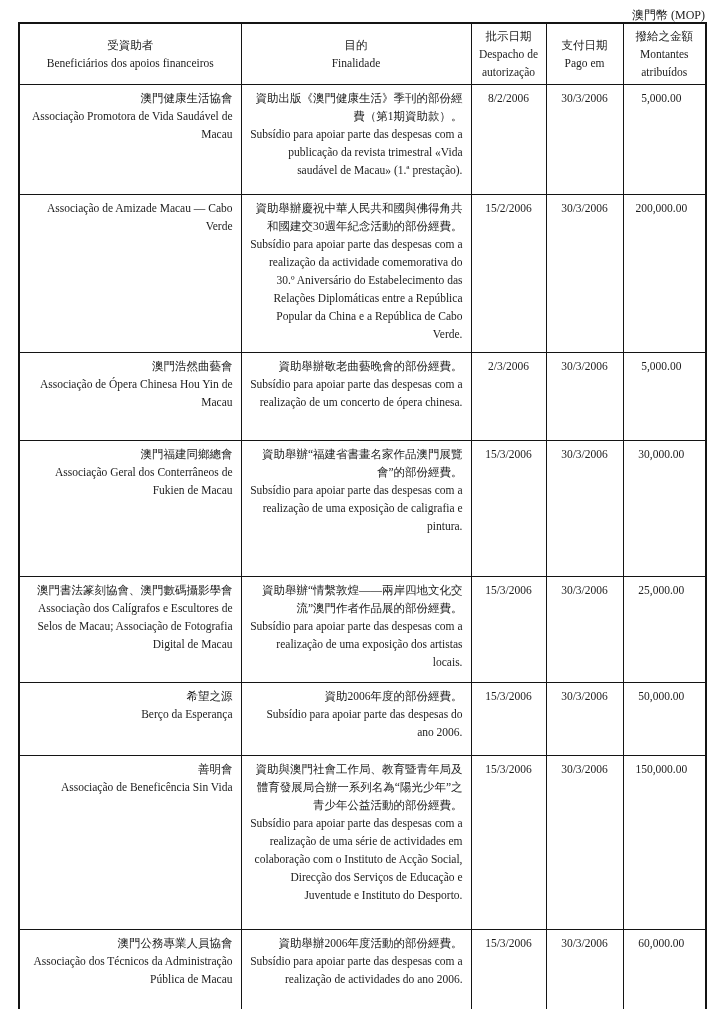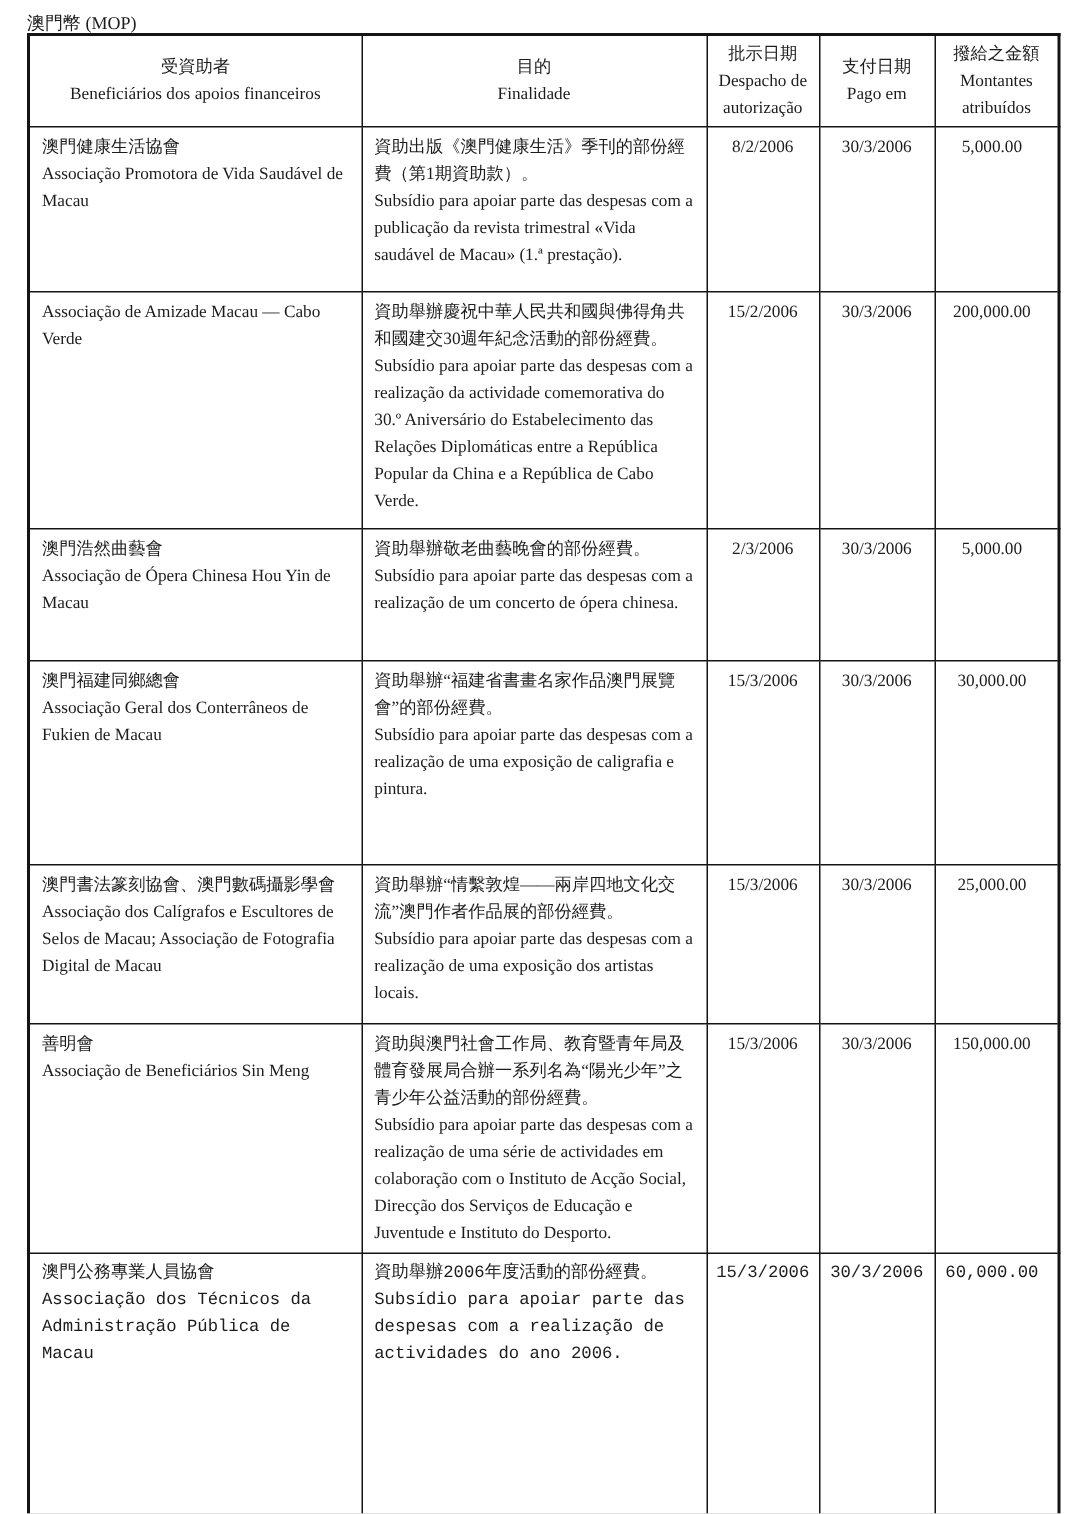--- a/index.html
+++ b/index.html
@@ -15,57 +15,58 @@
     width: 711px;
     height: 1009px;
     background: #ffffff;
     overflow: hidden;
   }
   .currency-note {
     position: absolute;
     top: 6px;
     left: 18px;
     width: 687px;
-    text-align: left;
+    text-align: right;
     font-size: 12px;
     line-height: 18px;
   }
   table.subsidies {
     position: absolute;
     top: 22px;
     left: 18px;
     width: 687px;
     border-collapse: collapse;
     table-layout: fixed;
     border: 2px solid #141414;
     font-size: 11.5px;
   }
   th, td {
     border: 1px solid #141414;
     vertical-align: top;
     line-height: 18px;
     font-weight: normal;
+    text-align: right;
   }
   thead th {
     vertical-align: middle;
     text-align: center;
     height: 58px;
     padding: 3px 3px;
   }
   td { padding: 4px 8px; }
   td.c3, td.c4 { text-align: center; padding: 4px 2px; }
   td.c5 { text-align: center; padding: 4px 8px 4px 2px; }
   
   tbody tr:nth-child(1) { height: 110px; }
   tbody tr:nth-child(2) { height: 158px; }
   tbody tr:nth-child(3) { height: 88px; }
   tbody tr:nth-child(4) { height: 136px; }
   tbody tr:nth-child(5) { height: 106px; }
   tbody tr:nth-child(6) { height: 73px; }
-  tbody tr:nth-child(7) { height: 174px; font-family: Liberation Mono, monospace; }
+  tbody tr:nth-child(7) { height: 174px; }
   tbody tr:nth-child(8) { height: 96px; }
 </style>
 </head>
 <body>
 
 <div class="page">
 
   <div class="currency-note">澳門幣 (MOP)</div>
 
   <table class="subsidies">
@@ -164,25 +165,38 @@
       </td>
       <td class="c2">
         <div>資助舉辦“情繫敦煌——兩岸四地文化交流”澳門作者作品展的部份經費。</div>
         <div>Subsídio para apoiar parte das despesas com a realização de uma exposição dos artistas locais.</div>
       </td>
       <td class="c3">15/3/2006</td>
       <td class="c4">30/3/2006</td>
       <td class="c5">25,000.00</td>
     </tr>
 
+    <tr>
+      <td class="c1">
+        <div>希望之源</div>
+        <div>Berço da Esperança</div>
+      </td>
+      <td class="c2">
+        <div>資助2006年度的部份經費。</div>
+        <div>Subsídio para apoiar parte das despesas do ano 2006.</div>
+      </td>
+      <td class="c3">15/3/2006</td>
+      <td class="c4">30/3/2006</td>
+      <td class="c5">50,000.00</td>
+    </tr>
 
     <tr>
       <td class="c1">
         <div>善明會</div>
-        <div>Associação de Beneficiários Sin Meng</div>
+        <div>Associação de Beneficência Sin Vida</div>
       </td>
       <td class="c2">
         <div>資助與澳門社會工作局、教育暨青年局及體育發展局合辦一系列名為“陽光少年”之青少年公益活動的部份經費。</div>
         <div>Subsídio para apoiar parte das despesas com a realização de uma série de actividades em colaboração com o Instituto de Acção Social, Direcção dos Serviços de Educação e Juventude e Instituto do Desporto.</div>
       </td>
       <td class="c3">15/3/2006</td>
       <td class="c4">30/3/2006</td>
       <td class="c5">150,000.00</td>
     </tr>
 

